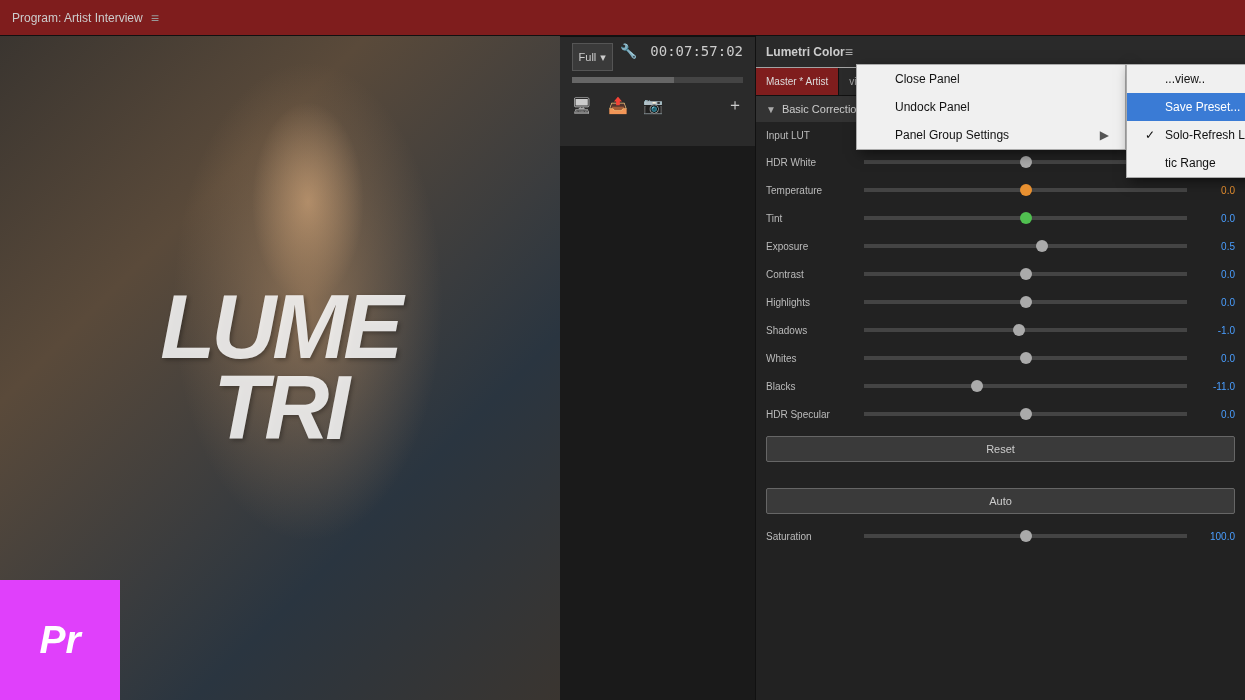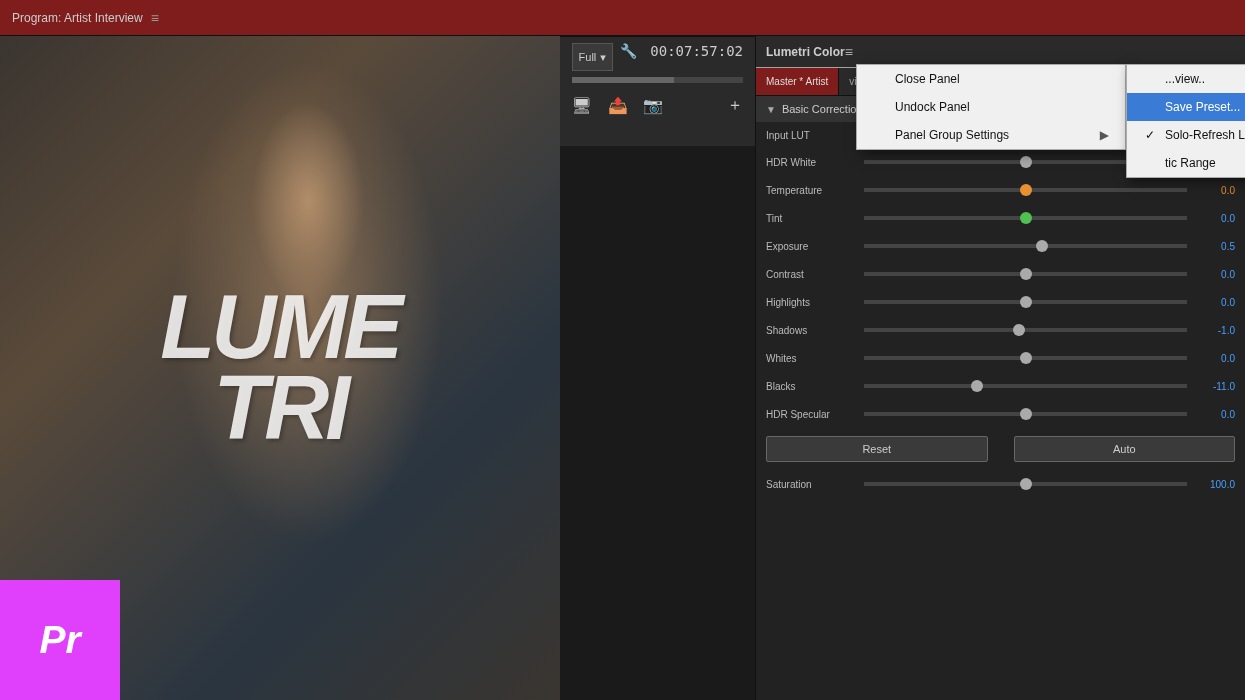--- a/index.html
+++ b/index.html
@@ -346,20 +346,21 @@
       display: flex;
       align-items: center;
       justify-content: space-between;
     }
 
     .reset-auto-row {
       display: flex;
       gap: 26px;
       padding: 8px 10px;
       justify-content: flex-end;
+      flex-direction: column;
     }
 
     .btn-reset, .btn-auto {
       flex: 1;
       padding: 6px;
       background: #3a3a3a;
       border: 1px solid #666;
       color: #ccc;
       font-size: 11px;
       cursor: pointer;

